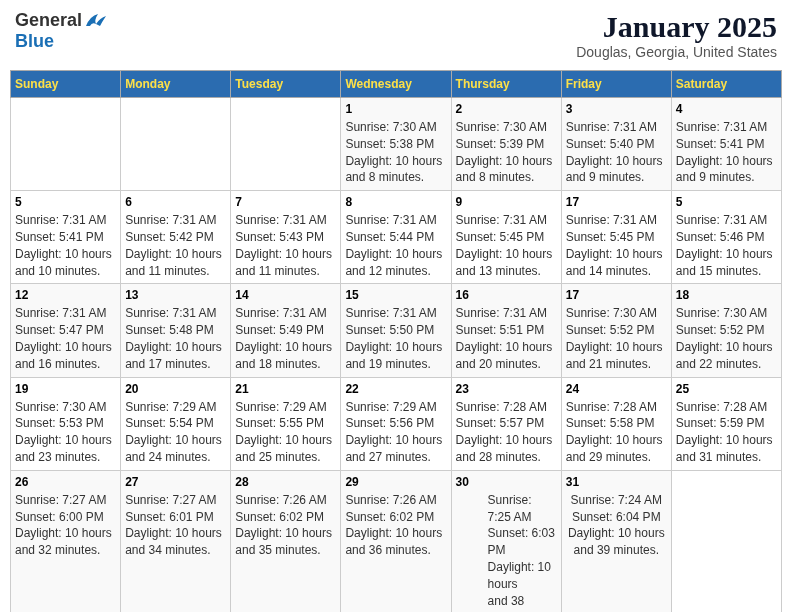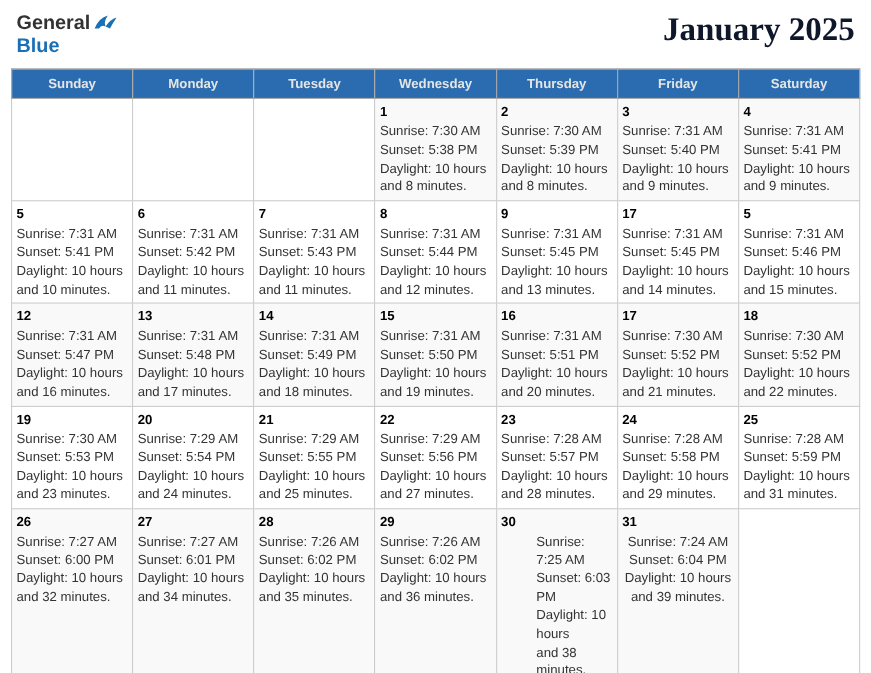--- a/index.html
+++ b/index.html
@@ -35,22 +35,22 @@
       font-size: 14px;
       color: #555;
     }
     .calendar {
       width: 100%;
       border-collapse: collapse;
       font-size: 11px;
     }
     .calendar thead tr th {
       background-color: #2b6cb0;
-      color: #e5e5e5;
-      text-align: center;
+      color: #fde047;
+      text-align: left;
       padding: 6px 4px;
       font-size: 12px;
       font-weight: bold;
       border: 1px solid #aaa;
     }
     .calendar tbody tr td {
       border: 1px solid #ccc;
       vertical-align: top;
       padding: 4px;
       width: calc(100% / 7);
@@ -85,20 +85,21 @@
         <svg width="22" height="18" viewBox="0 0 22 18" style="margin-left:2px;">
           <path d="M2,14 Q6,4 14,2 Q10,8 12,12 Q8,10 6,14 Z" fill="#1a6fb5"></path>
           <path d="M12,12 Q16,6 22,4 Q18,10 16,14 Z" fill="#1a6fb5"></path>
         </svg>
       </div>
       <div style="font-size:18px;font-weight:bold;color:#1a6fb5;">Blue</div>
     </div>
   </div>
   <div class="title-block">
     <div class="main-title">January 2025</div>
+    <div class="subtitle">Douglas, Georgia, United States</div>
   </div>
 </div>
 
 <table class="calendar">
   <thead>
     <tr>
     <th>Sunday</th>
         <th>Monday</th>
         <th>Tuesday</th>
         <th>Wednesday</th>

